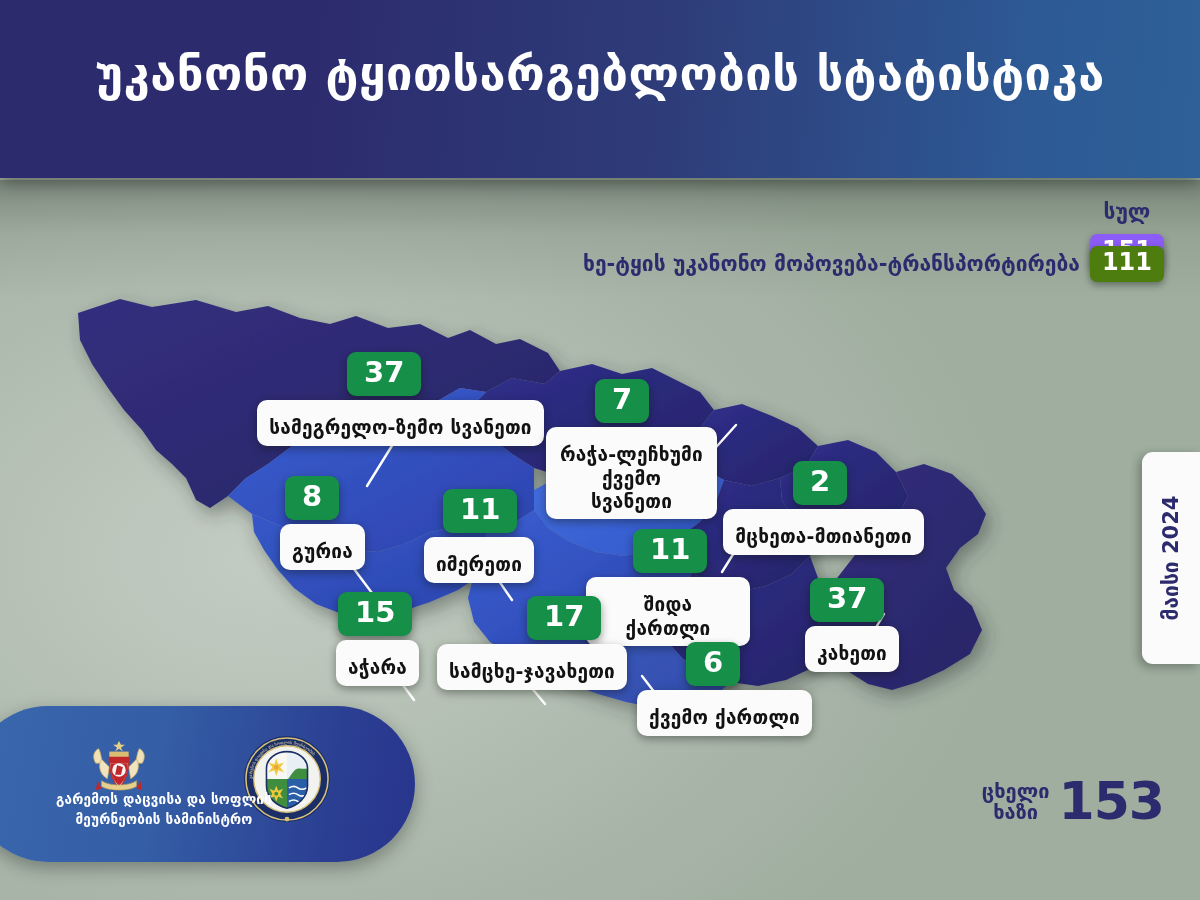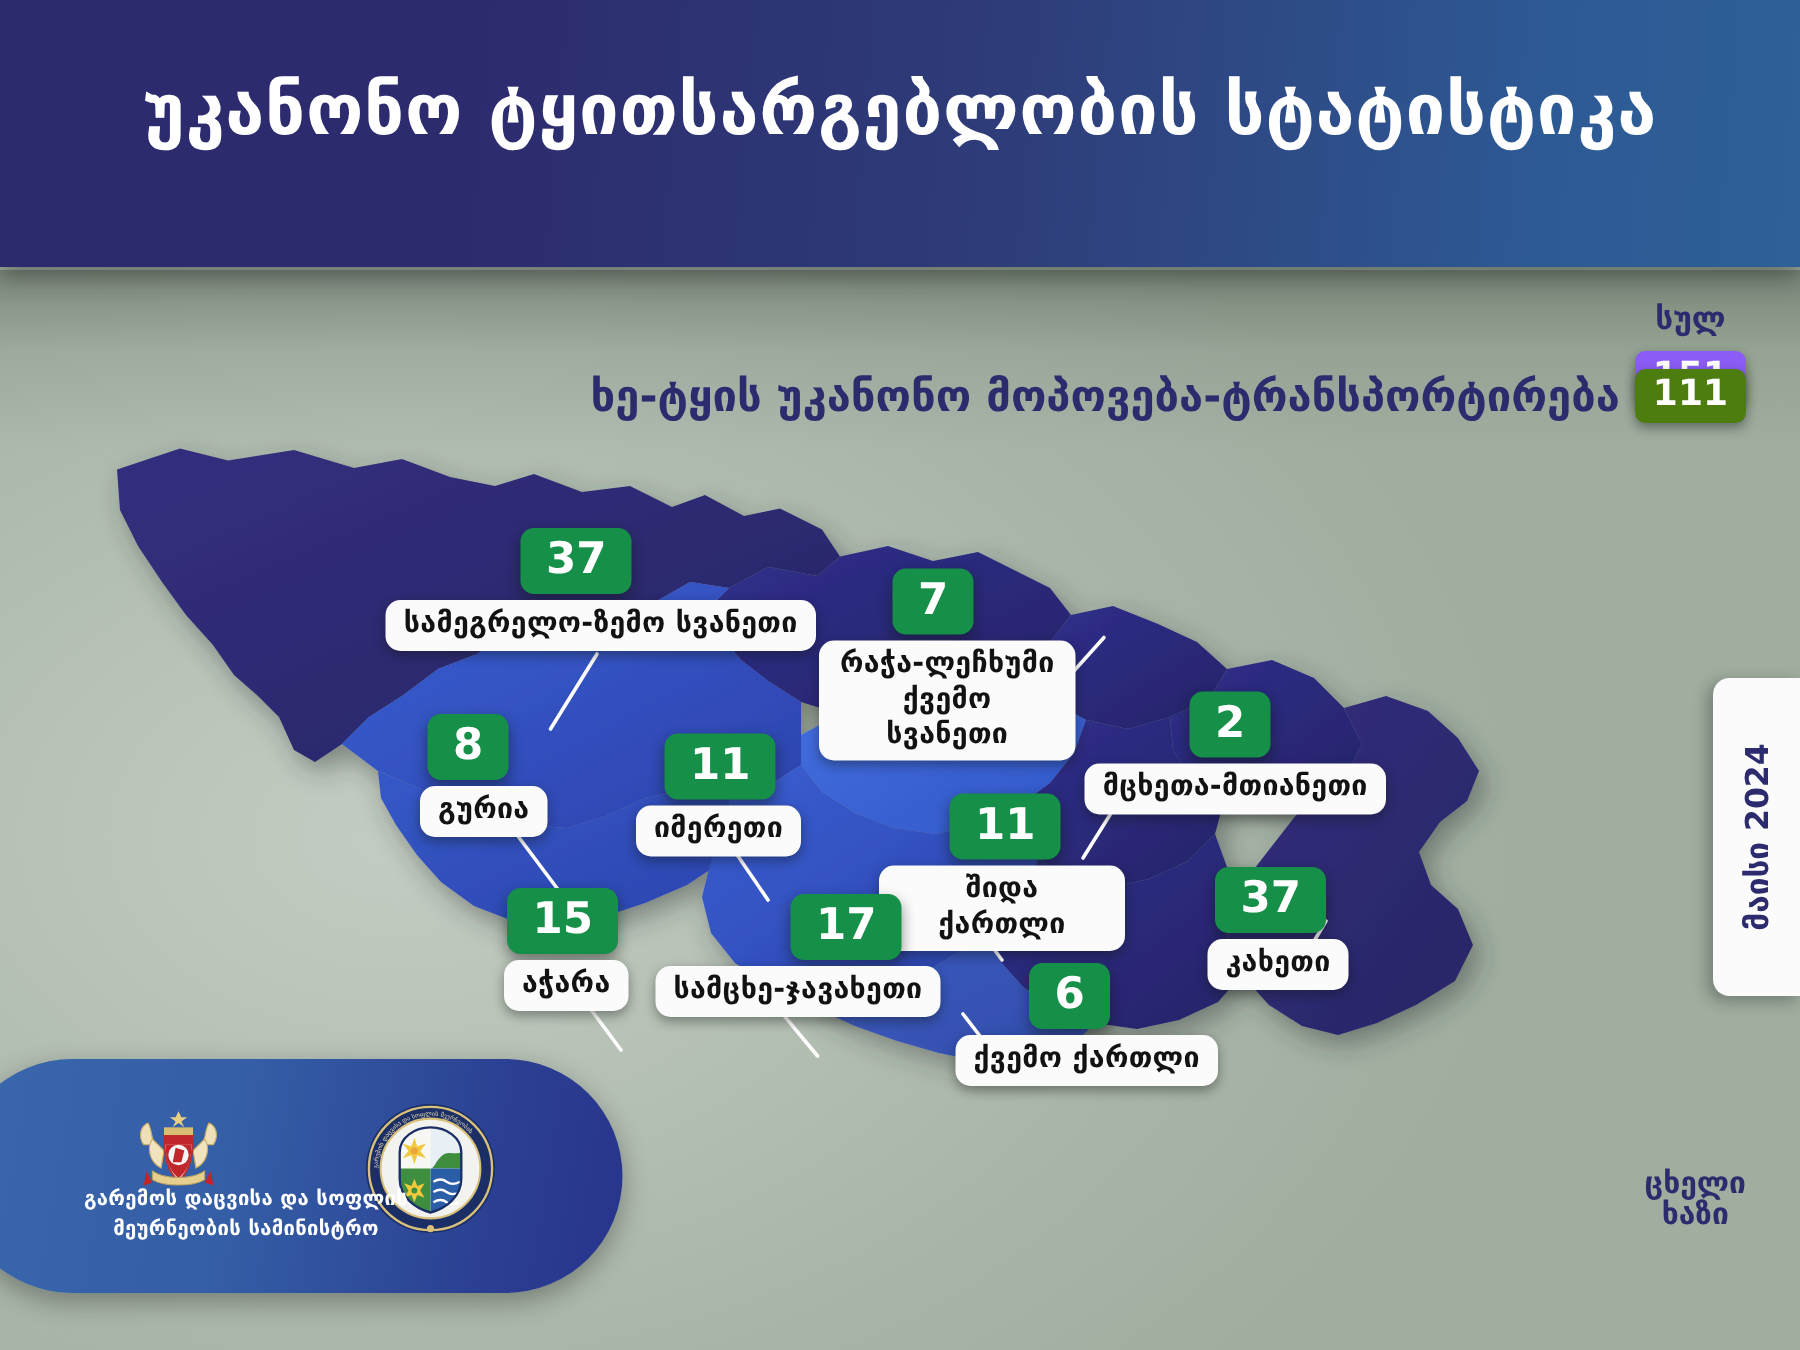--- a/index.html
+++ b/index.html
@@ -40,21 +40,21 @@
   .total-row{
     position:absolute;display:flex;align-items:center;gap:10px;
     justify-content:flex-end;
   }
   .total-row.r1{right:36px;top:200px;flex-direction:column;}
   .total-row.r2{right:36px;top:246px;}
   .total-label{
     color:#2c2b6e;font-weight:bold;white-space:nowrap;
   }
   .total-row.r1 .total-label{font-size:21px;}
-  .total-row.r2 .total-label{font-size:29px;}
+  .total-row.r2 .total-label{font-size:21px;}
   .total-badge{
     color:#fff;font-weight:bold;font-size:24px;
     border-radius:7px;padding:3px 12px 5px;min-width:46px;text-align:center;
     box-shadow:0 3px 7px rgba(20,25,20,.42);line-height:1.15;
   }
   .badge-green{background:#8b5cf6;}
   .badge-navy{background:#4d7c0f;}
 
   
   .map-wrap{position:absolute;left:0;top:178px;width:1200px;height:722px;}
@@ -63,21 +63,21 @@
   
   .marker{position:absolute;display:flex;flex-direction:column;align-items:center;}
   .pin{
     background:#169049;color:#fff;font-weight:bold;font-size:29px;
     border-radius:9px;padding:4px 17px 7px;line-height:1.15;
     box-shadow:0 4px 9px rgba(15,20,15,.45);
   }
   .tag{
     margin-top:4px;background:#fbfbfb;color:#121212;
     font-weight:bold;font-size:19px;letter-spacing:.2px;
-    border-radius:10px;padding:4px 12px 6px;line-height:1.22;
+    border-radius:10px;padding:16px 12px 6px;line-height:1.22;
     box-shadow:0 3px 8px rgba(15,20,15,.40);
     text-align:center;white-space:pre-line;
   }
 
   .leader{position:absolute;pointer-events:none;}
   .leader line{stroke:#ffffff;stroke-width:2.4;stroke-linecap:round;}
 
   
   .date-tab{
     position:absolute;right:0;top:452px;width:58px;height:212px;
@@ -324,15 +324,16 @@
     <path id="sealTop" d="M9 45 A36 36 0 0 1 81 45" fill="none"></path>
     <circle cx="45" cy="86" r="2.4" fill="#d8c07a"></circle>
   </svg>
 
   <div class="ministry-text">გარემოს დაცვისა და სოფლის
 მეურნეობის სამინისტრო</div>
 
   <div class="hotline">
     <span class="hotline-label">ცხელი
 ხაზი</span>
+    <span class="hotline-number">153</span>
   </div>
 
 </div>
 
 </body></html>

